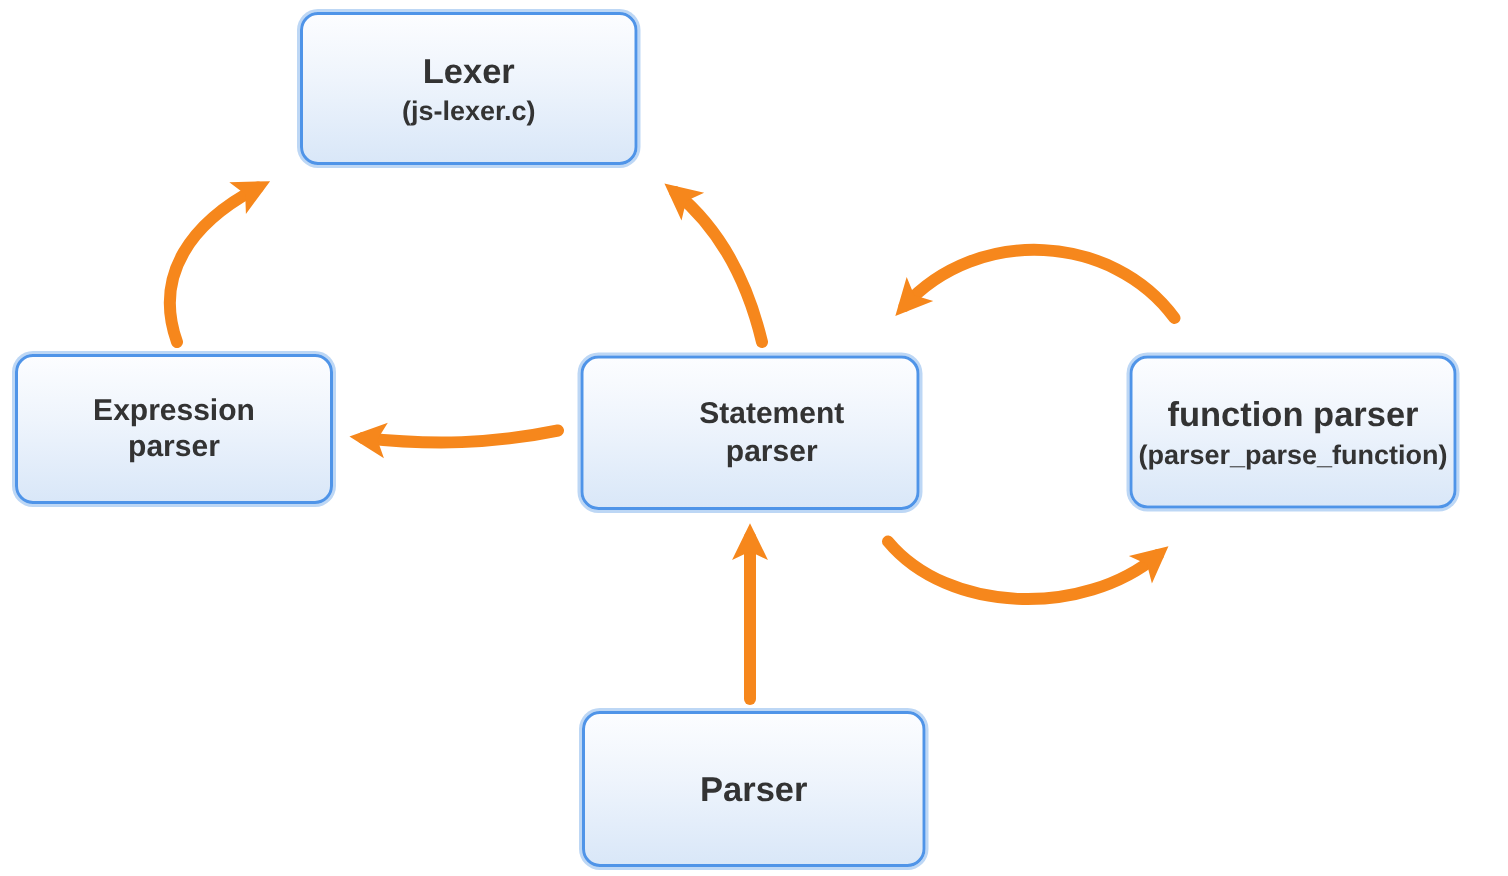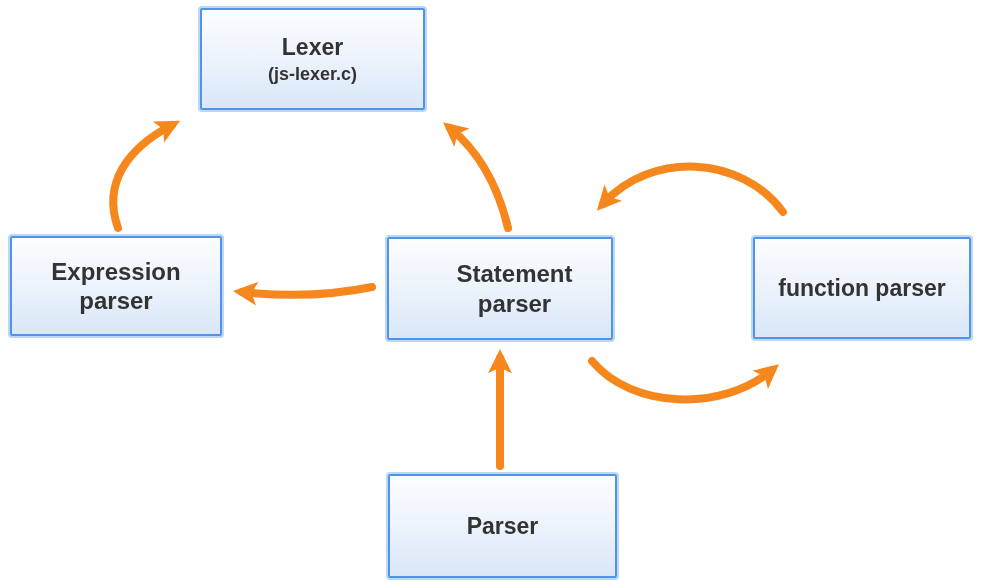--- a/index.html
+++ b/index.html
@@ -31,28 +31,28 @@
   .node {
     position: absolute;
     box-sizing: border-box;
     display: flex;
     flex-direction: column;
     align-items: center;
     justify-content: center;
     text-align: center;
     background: linear-gradient(180deg, #fcfdff 0%, #eef4fc 45%, #d9e7f8 100%);
     border: 2px solid #4f94e8;
-    border-radius: 2px;
+    border-radius: 12px;
     box-shadow: 0 0 0 2px #bdd7f5;
     color: #333333;
     padding: 4px 8px;
   }
   .node-title {
     font-weight: bold;
-    font-size: 24px;
+    font-size: 20px;
     line-height: 1.22;
     white-space: pre-line;
   }
   .node-title.t-lg {
     font-size: 23px;
   }
   .node-subtitle {
     font-weight: bold;
     font-size: 18px;
     line-height: 1.25;
@@ -95,19 +95,20 @@
 parser</div>
   </div>
 
   <div class="node node-statement-parser">
     <div class="node-title">Statement
 parser</div>
   </div>
 
   <div class="node node-function-parser">
     <div class="node-title t-lg">function parser</div>
+    <div class="node-subtitle">(parser_parse_function)</div>
   </div>
 
   <div class="node node-parser">
     <div class="node-title t-lg">Parser</div>
   </div>
 
 </div>
 
 </body></html>

